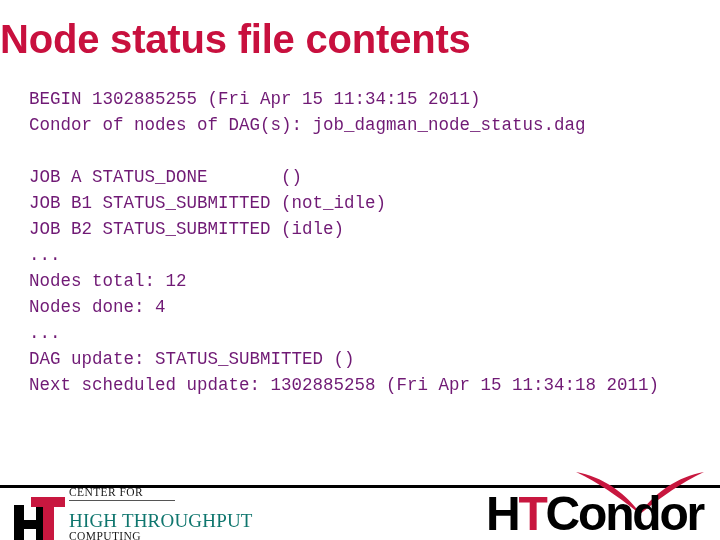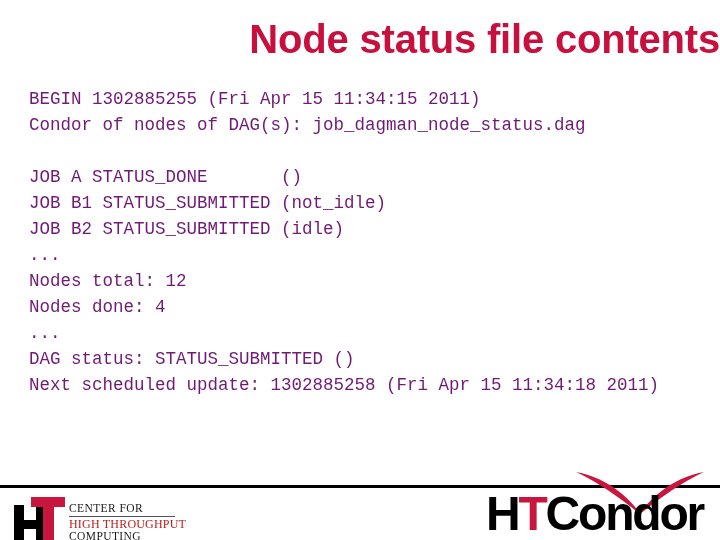--- a/index.html
+++ b/index.html
@@ -15,21 +15,21 @@
     overflow: hidden;
     font-family: "Liberation Sans", sans-serif;
   }
 
   
   .slide-title {
     position: absolute;
     top: 16px;
     left: 0;
     width: 720px;
-    text-align: right;
+    text-align: left;
     color: #c8103e;
     font-family: "Liberation Sans", sans-serif;
     font-weight: bold;
     font-size: 40px;
     line-height: 46px;
     letter-spacing: -0.2px;
     white-space: nowrap;
   }
 
   
@@ -138,25 +138,25 @@
   .chtc-line1 {
     font-size: 11.5px;
     letter-spacing: 0.4px;
     color: #1a1a1a;
     border-bottom: 1px solid #555555;
     padding-bottom: 1px;
     display: block;
     width: 106px;
   }
   .chtc-line2 {
-    font-size: 12px;
+    font-size: 19px;
     letter-spacing: 0.2px;
-    color: #b91c1c;
+    color: #0f766e;
     display: block;
-    margin-top: 1px;
+    margin-top: 10px;
   }
   .chtc-line3 {
     font-size: 11.5px;
     letter-spacing: 0.4px;
     color: #1a1a1a;
     display: block;
     margin-top: 1px;
   }
 
   
@@ -207,21 +207,21 @@
   <div class="code-line">JOB B1 STATUS_SUBMITTED (not_idle)</div>
   <div class="code-line">JOB B2 STATUS_SUBMITTED (idle)</div>
 
   <div class="code-line">...</div>
 
   <div class="code-line">Nodes total: 12</div>
   <div class="code-line">Nodes done: 4</div>
 
   <div class="code-line">...</div>
 
-  <div class="code-line">DAG status: STATUS_SUBMITTED ()</div>
+  <div class="code-line">DAG update: STATUS_SUBMITTED ()</div>
   <div class="code-line wrap-line">Next scheduled update: 1302885258 (Fri Apr 15 11:34:18 2011)</div>
 
 </div>
 
 <div class="footer-rule"></div>
 
 <div class="chtc-logo">
   <div class="chtc-mark">
     <div class="ht-h">
       <div class="ht-h-left"></div>

